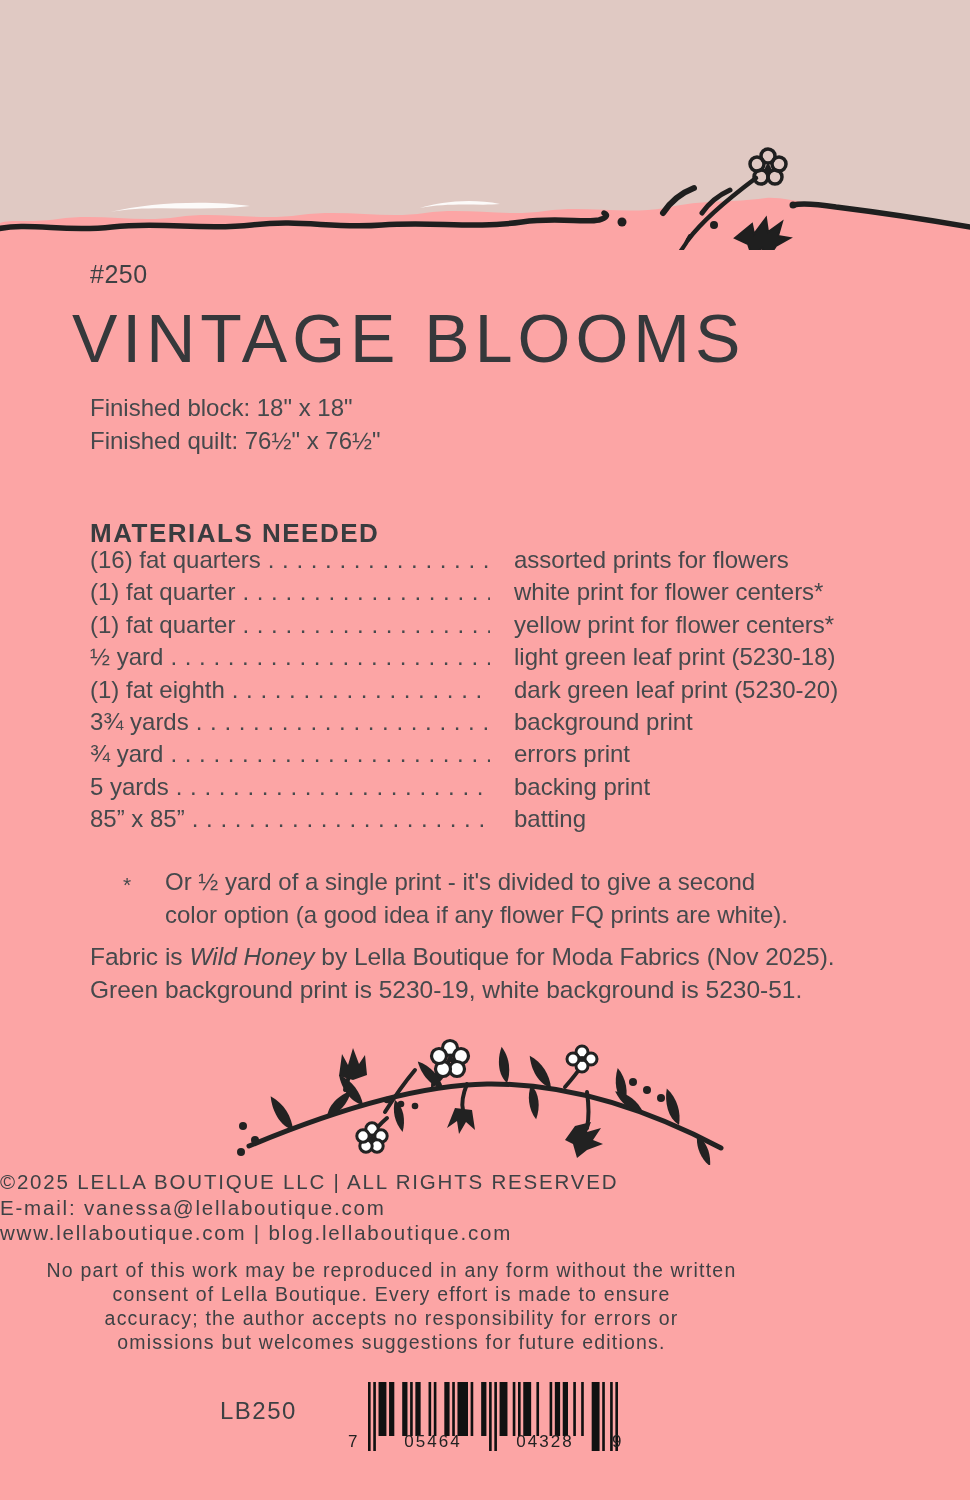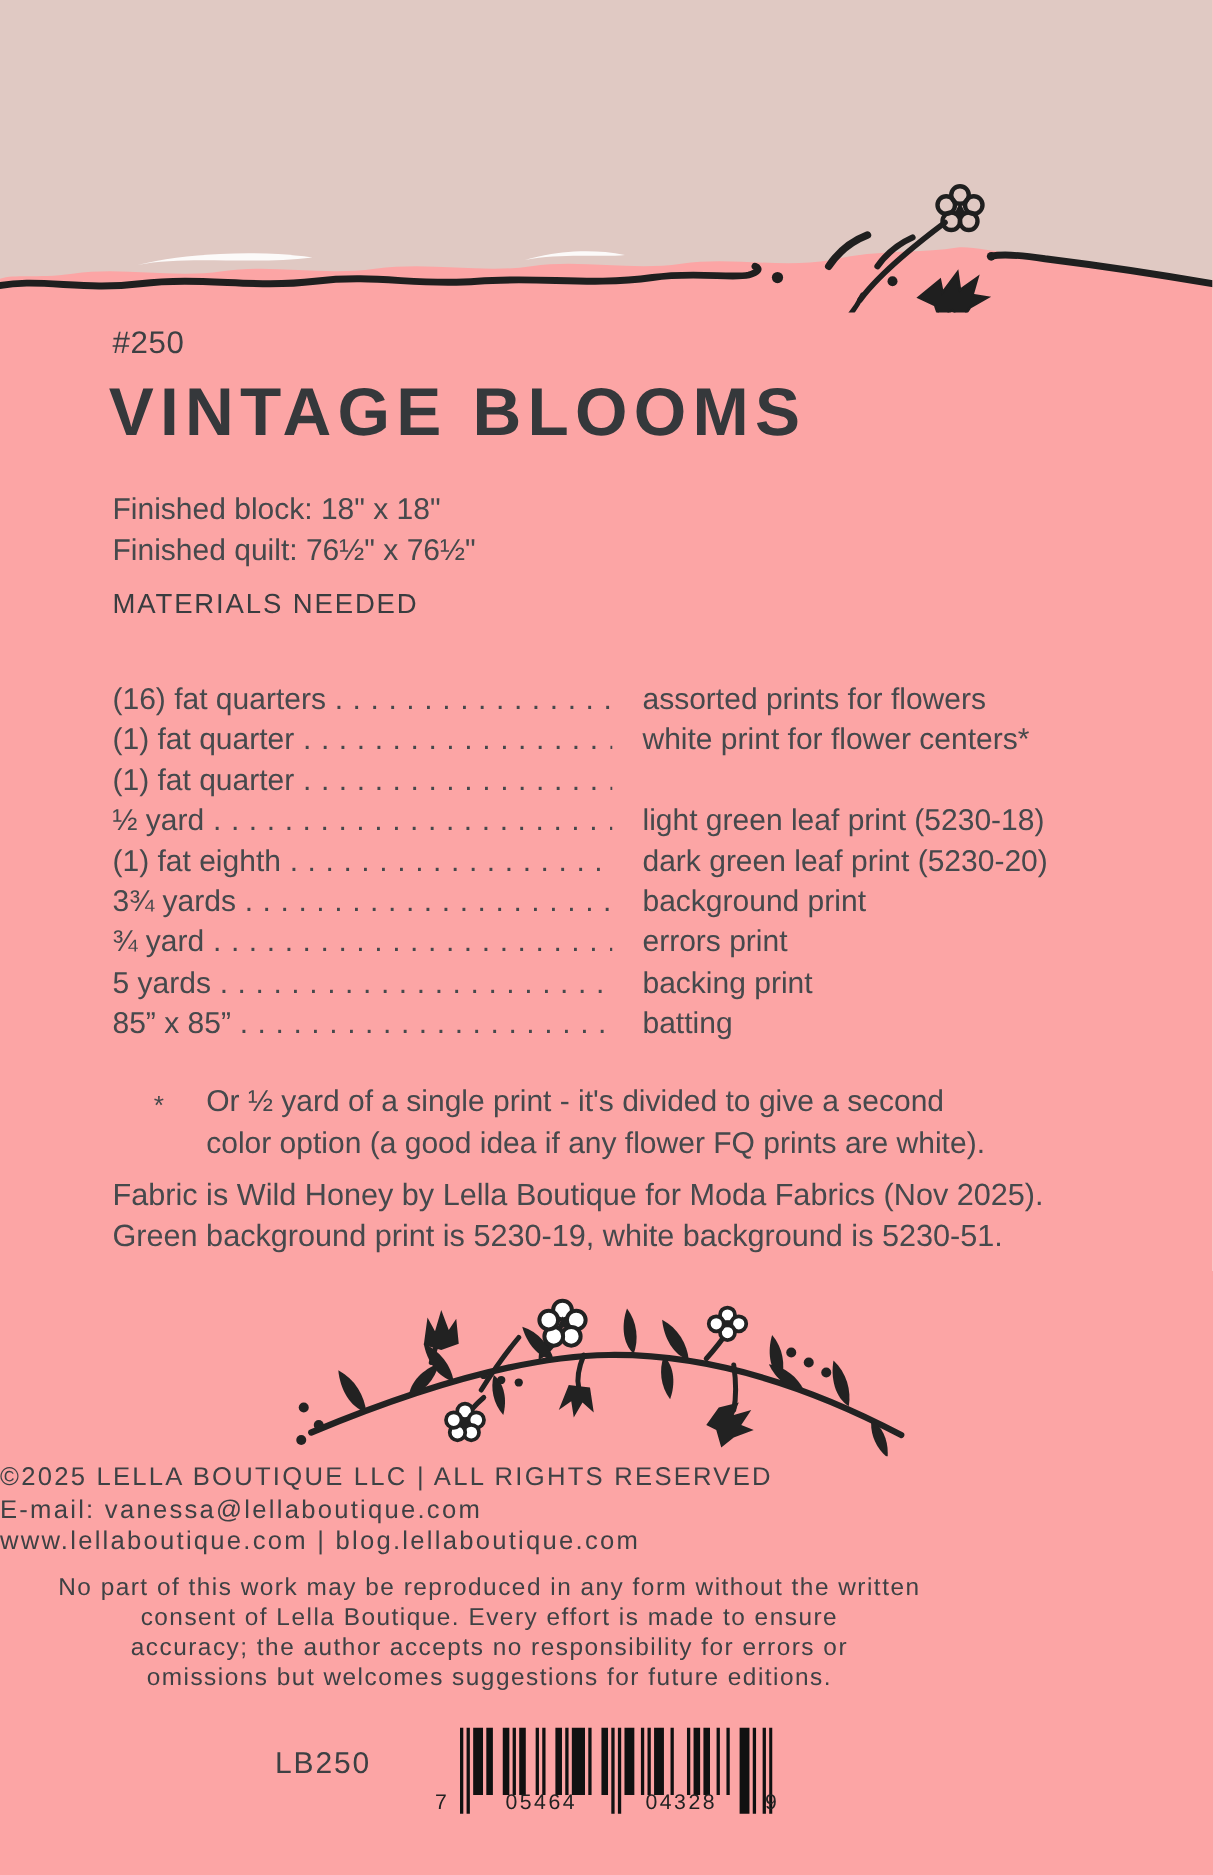--- a/index.html
+++ b/index.html
@@ -8,43 +8,43 @@
     background:#fca5a5; overflow:hidden;
     font-family:"Liberation Sans", sans-serif; color:#4a4d50;padding-left:11px;
   }
   svg { display:block; }
 
   .header-art { position:absolute; left:0; top:0; width:970px; height:250px; }
 
   .pattern-number { position:absolute; left:90px; top:260px; font-size:25px; color:#3d4043; letter-spacing:0.5px; }
 
   .title {
-    position:absolute; left:87px; top:299px;
-    font-size:54px; font-weight:700; letter-spacing:5px; color:#35383b; white-space:nowrap;
+    position:absolute; left:72px; top:299px;
+    font-size:68px; font-weight:400; letter-spacing:5px; color:#35383b; white-space:nowrap;
   }
 
   .finished { position:absolute; left:90px; top:391px; font-size:24px; line-height:33px; color:#46494c; }
 
   .materials-heading {
-    position:absolute; left:90px; top:470px;
-    font-size:22px; font-weight:400; letter-spacing:1.5px; color:#393c3f;
+    position:absolute; left:90px; top:518px;
+    font-size:26px; font-weight:700; letter-spacing:1.5px; color:#393c3f;
   }
 
   .materials-list { position:absolute; left:90px; top:546px; width:830px; font-size:24px; color:#46494c; }
   .mat-row { display:flex; align-items:baseline; height:32.4px; }
   .mat-left { flex:0 0 400px; display:flex; align-items:baseline; overflow:hidden; white-space:nowrap; }
   .mat-qty { flex:0 0 auto; }
   .mat-leader { flex:1 1 auto; overflow:hidden; white-space:nowrap; padding-left:7px; letter-spacing:0.5px; color:#46494c; }
   .mat-item { margin-left:24px; white-space:nowrap; }
 
   .footnote { position:absolute; left:123px; top:866px; display:flex; font-size:24px; line-height:32.5px; color:#46494c; }
   .footnote-marker { flex:0 0 42px; font-size:21px; padding-top:3px; }
 
   .fabric-info { position:absolute; left:90px; top:941px; font-size:24.5px; line-height:32.5px; color:#46494c; }
-  .fabric-info .it { }
+  .fabric-info .it { font-style:italic; }
 
   .vine-art { position:absolute; left:235px; top:1030px; width:500px; height:135px; }
 
   .copyright-block {
     position:absolute; left:0; top:1169px; width:970px; text-align:left;
     font-size:20.5px; line-height:25.5px; letter-spacing:1.8px; color:#3e4144;
   }
   .legal-block {
     position:absolute; left:0; top:1258px; width:783px; text-align:center;
     font-size:19.5px; line-height:24px; letter-spacing:1.2px; color:#3e4144;
@@ -129,20 +129,21 @@
           <span class="mat-qty">(1) fat quarter</span>
           <span class="mat-leader">. . . . . . . . . . . . . . . . . . . . . . . . . . . . . . . . . . . . . . . . . . . .</span>
         </div>
       <span class="mat-item">white print for flower centers*</span>
     </div>
     <div class="mat-row">
       <div class="mat-left">
           <span class="mat-qty">(1) fat quarter</span>
           <span class="mat-leader">. . . . . . . . . . . . . . . . . . . . . . . . . . . . . . . . . . . . . . . . . . . .</span>
         </div>
+      <span class="mat-item">yellow print for flower centers*</span>
     </div>
     <div class="mat-row">
       <div class="mat-left">
           <span class="mat-qty">½ yard</span>
           <span class="mat-leader">. . . . . . . . . . . . . . . . . . . . . . . . . . . . . . . . . . . . . . . . . . . .</span>
         </div>
       <span class="mat-item">light green leaf print (5230-18)</span>
     </div>
     <div class="mat-row">
       <div class="mat-left">

